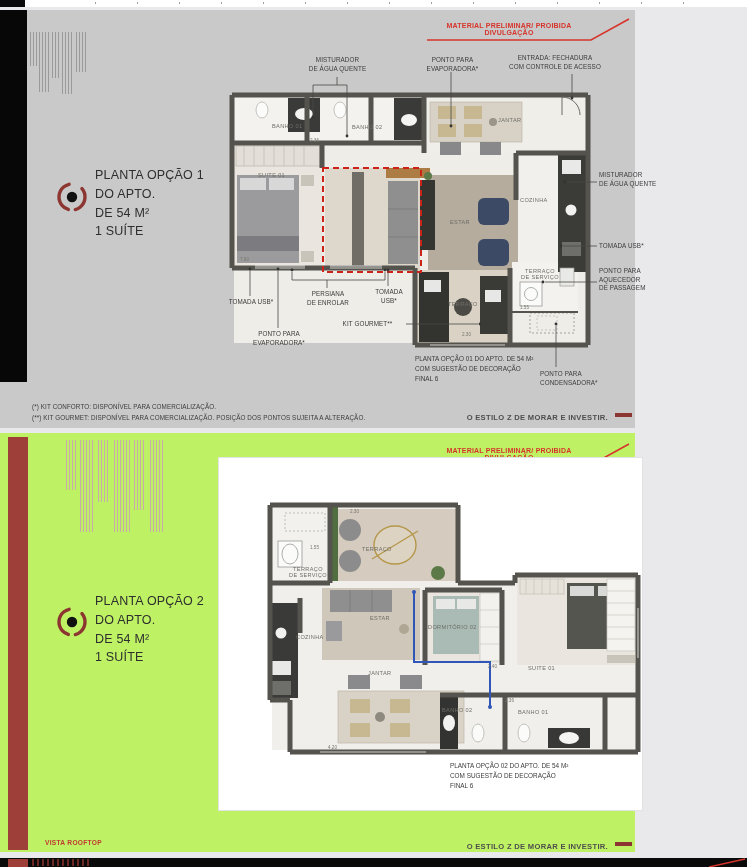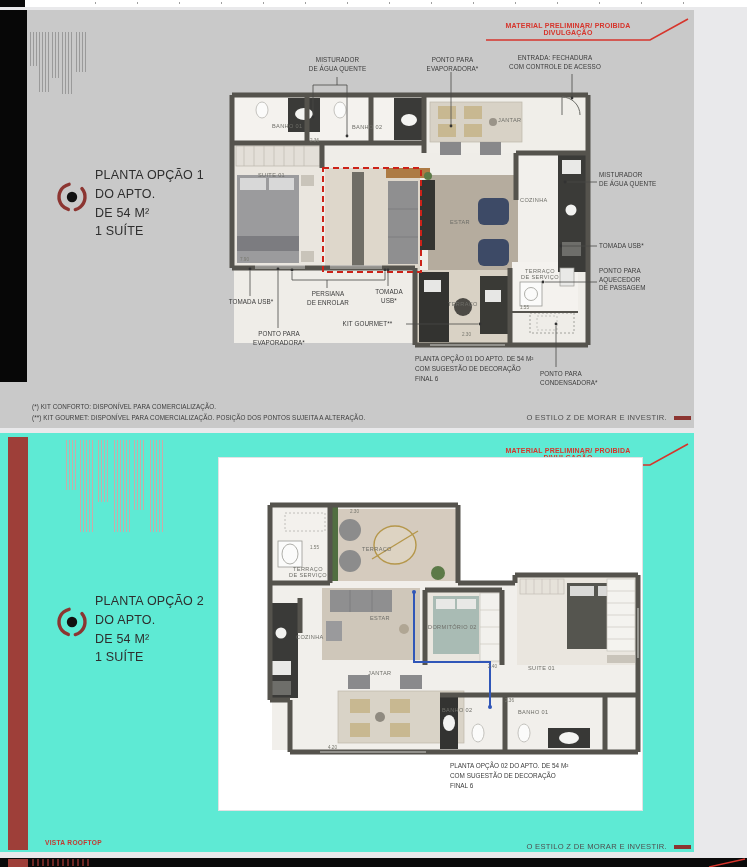--- a/index.html
+++ b/index.html
@@ -1,28 +1,28 @@
 <!DOCTYPE html>
 <html><head>
 <meta charset="utf-8">
 <style>
   html,body{margin:0;padding:0;background:#e9e9eb;font-family:"Liberation Sans",sans-serif;}
   .canvas{position:relative;width:747px;height:867px;overflow:hidden;background:#e9e9eb;}
-  .page{position:absolute;left:0;width:694px;}
+  .page{position:absolute;left:0;width:635px;}
   .abs{position:absolute;}
   
   .title{position:absolute;font-size:12.5px;color:#2e2e2e;line-height:1.5;letter-spacing:.2px;}
   .title .b{font-weight:normal;}
   .lbl{position:absolute;font-size:6.3px;line-height:1.35;color:#3a3a3a;text-align:center;white-space:pre-line;letter-spacing:.1px;}
   .lbl.left{text-align:left;}
   .room{position:absolute;font-size:5.6px;color:#6e6e68;letter-spacing:.35px;white-space:pre-line;text-align:center;}
   .dim{position:absolute;font-size:4.6px;color:#78786f;}
   .caption{position:absolute;font-size:6.4px;color:#3a3a3a;line-height:1.55;white-space:pre-line;text-align:left;}
   .footnote{position:absolute;font-size:6.3px;color:#3b3b3b;letter-spacing:.1px;}
-  .tagline{position:absolute;display:flex;align-items:center;font-size:7.6px;font-weight:normal;color:#4e4e4e;letter-spacing:.3px;}
+  .tagline{position:absolute;display:flex;font-size:7.6px;font-weight:bold;color:#4e4e4e;letter-spacing:.3px;}
   .tagline .dash{width:17px;height:4px;background:#8c3531;margin-left:7px;}
   .banner{position:absolute;width:210px;height:30px;}
   .banner .btxt{position:absolute;left:0;top:6px;width:172px;text-align:center;font-size:7px;font-weight:bold;color:#d6352c;letter-spacing:.2px;}
   .banner svg{position:absolute;left:0;top:0;}
   .vista{position:absolute;font-size:6.6px;font-weight:bold;color:#c13a31;letter-spacing:.3px;}
   .barcode{position:absolute;}
   .bc-gray{background:repeating-linear-gradient(90deg,#9a9a9a 0 1px,rgba(0,0,0,0) 1px 3px);}
   .bc-rose{background:repeating-linear-gradient(90deg,#c9aca9 0 1px,rgba(0,0,0,0) 1px 3px);}
   svg.plan{position:absolute;left:0;top:0;pointer-events:none;}
 </style>
@@ -216,21 +216,21 @@
 FINAL 6</div>
 
     <div class="footnote" style="left:32px;top:393px;">(*) KIT CONFORTO: DISPONÍVEL PARA COMERCIALIZAÇÃO.</div>
     <div class="footnote" style="left:32px;top:404px;">(**) KIT GOURMET: DISPONÍVEL PARA COMERCIALIZAÇÃO. POSIÇÃO DOS PONTOS SUJEITA A ALTERAÇÃO.</div>
     <div class="tagline" style="right:3px;top:403px;">
       <span>O ESTILO Z DE MORAR E INVESTIR.</span>
       <span class="dash"></span>
     </div>
   </div>
 
-  <div class="page" id="p2" style="top:433px;height:419px;background:#5eead4;">
+  <div class="page" id="p2" style="top:433px;height:419px;background:#bef264;">
 
     <div class="abs" style="left:8px;top:4px;width:20px;height:413px;background:#9e3f39;"></div>
 
     <div class="barcode bc-rose" style="left:66px;top:7px;width:10px;height:50px;"></div>
     <div class="barcode bc-rose" style="left:80px;top:7px;width:14px;height:92px;"></div>
     <div class="barcode bc-rose" style="left:98px;top:7px;width:12px;height:62px;"></div>
     <div class="barcode bc-rose" style="left:114px;top:7px;width:16px;height:92px;"></div>
     <div class="barcode bc-rose" style="left:134px;top:7px;width:12px;height:70px;"></div>
     <div class="barcode bc-rose" style="left:150px;top:7px;width:14px;height:92px;"></div>
 

